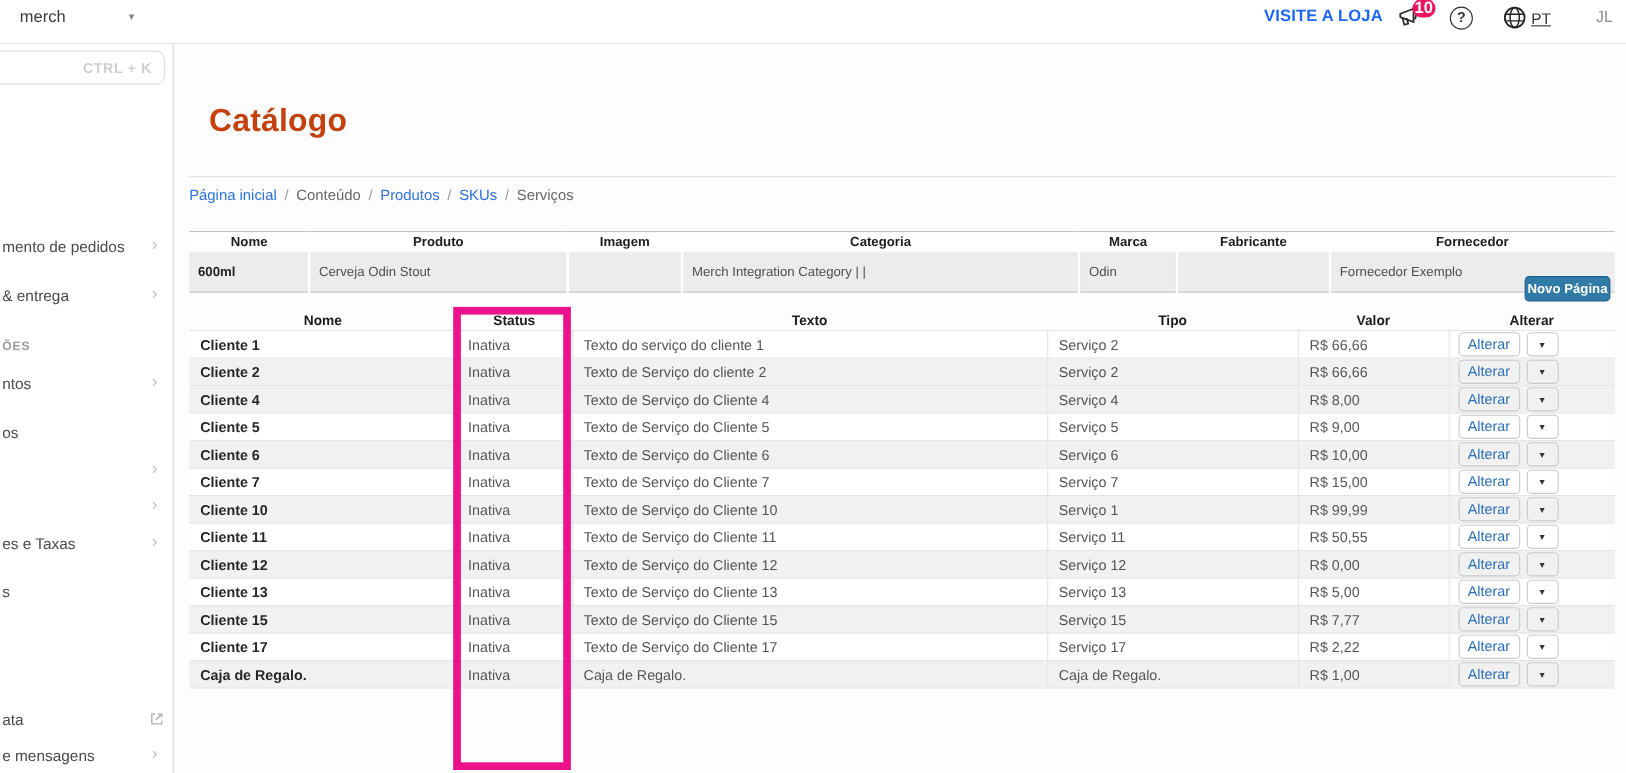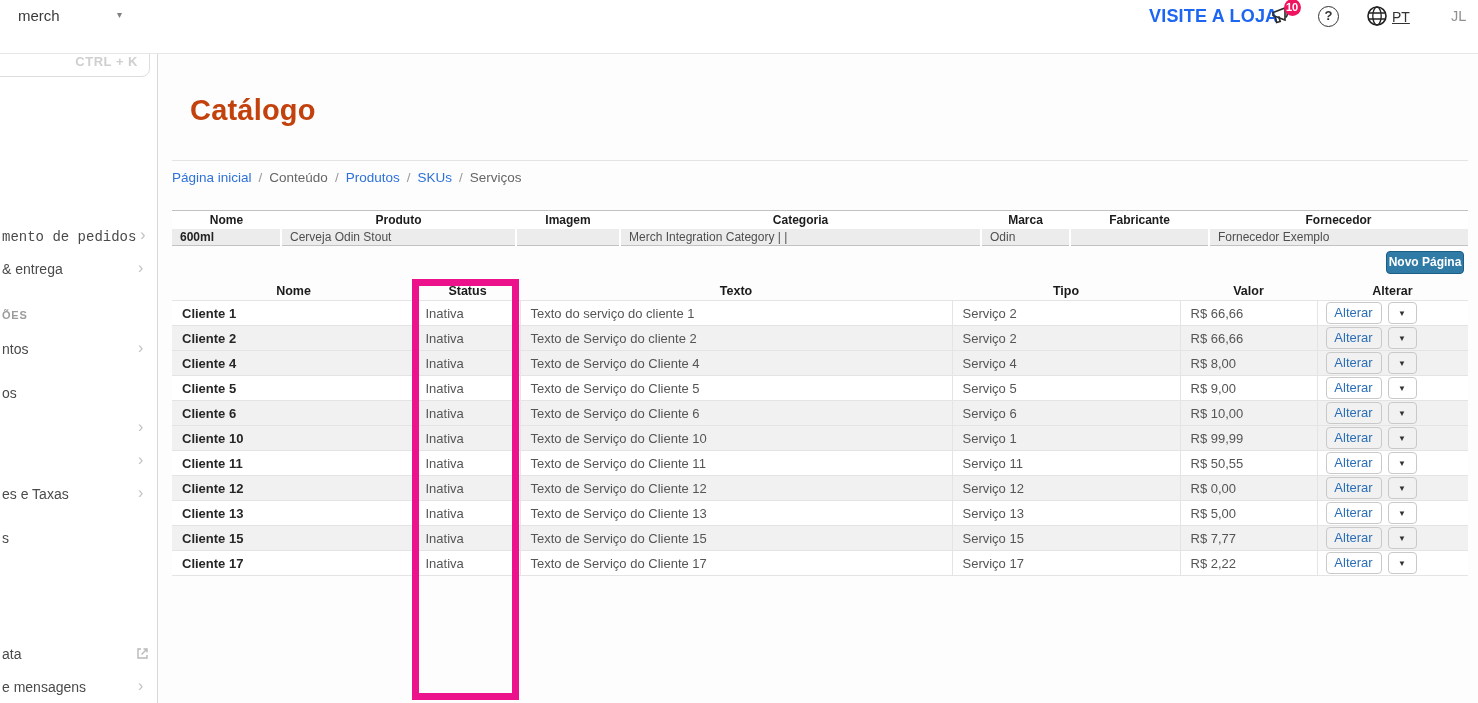--- a/index.html
+++ b/index.html
@@ -1,30 +1,30 @@
 <!DOCTYPE html>
 <html><head>
 <meta charset="utf-8">
 <style>
   * { margin:0; padding:0; box-sizing:border-box; }
   html,body { width:1478px; height:703px; overflow:hidden; background:#fff;
               font-family:"Liberation Sans", sans-serif; }
 
   
-  .topbar { position:absolute; left:0; top:0; width:1478px; height:54px;
+  .topbar { position:absolute; left:0; top:0; width:1478px; height:40px;
             background:#fff; border-bottom:1px solid #e7e7e7; z-index:5; }
   .store-name { position:absolute; left:18px; top:7px; font-size:15px; color:#3a3a3a; }
   .store-caret { position:absolute; left:117px; top:9px; font-size:10px; color:#808080; }
-  .visit-link { position:absolute; left:1149px; top:6px; font-size:18px; font-weight:700;
+  .visit-link { position:absolute; left:1149px; top:6px; font-size:15px; font-weight:700;
                 color:#1d66f2; letter-spacing:.2px; cursor:pointer; }
   .icon-btn { position:absolute; top:4px; width:26px; height:26px; }
   .megaphone { left:1270px; }
   .badge { position:absolute; left:1284px; top:-1px; min-width:17px; height:17px;
-           background:#ef1360; border-radius:9px; color:#fff; font-size:11px; font-weight:700;
-           text-align:left; line-height:17px; z-index:6; padding:0 2px; }
+           background:#ef1360; border-radius:9px; color:#fff; font-size:15px; font-weight:700;
+           text-align:center; line-height:17px; z-index:6; padding:0 2px; }
   .help-circle { left:1318px; top:6px; width:21px; height:21px; border:1.6px solid #333;
                  border-radius:50%; text-align:center; line-height:18px; font-size:13px;
                  font-weight:700; color:#333; }
   .globe { left:1366px; top:5px; }
   .lang { position:absolute; left:1392px; top:9px; font-size:14px; color:#333;text-decoration:underline; }
   .user-initials { position:absolute; left:1451px; top:8px; font-size:14.5px; color:#8f8f8f; }
 
   
   .sidebar { position:absolute; left:0; top:38px; width:158px; height:665px; background:#fff; }
   .side-divider { position:absolute; left:157px; top:38px; width:1px; height:665px; background:#d8d8d8; }
@@ -49,21 +49,21 @@
                 padding-top:9px; font-size:13.5px; color:#666; }
   .crumb { margin-right:7px;margin-top:18px; }
   .crumb.link { color:#2e71d9; cursor:pointer; }
   .crumb-sep { margin-right:7px; color:#999; }
 
   
   .sku-table { position:absolute; left:172px; top:210px; width:1296px; border-collapse:collapse;
                table-layout:fixed; border-top:1px solid #c2c2c2; border-bottom:1px solid #c2c2c2; }
   .sku-table th { font-size:12px; font-weight:700; color:#1c1c1c; text-align:center;
                   padding:2px 0 2px 0; height:16px; background:#fff; }
-  .sku-table td { background:#ececec; font-size:12px; color:#4f4f4f; padding:1px 8px;
+  .sku-table td { background:#ececec; font-size:12px; color:#4f4f4f; padding:11px 8px;
                   height:15px; border-left:2px solid #fff; overflow:hidden; white-space:nowrap; }
   .sku-table td:first-child { border-left:none; font-weight:700; color:#222; }
 
   
   .btn-new { position:absolute; left:1386px; top:251px; width:78px; height:23px;
              background:#2f7ba6; border:1px solid #1c5f86; border-radius:4px; color:#fff;
              font-size:12px; font-weight:700; text-align:center; line-height:21px; cursor:pointer; }
 
   
   .svc-table { position:absolute; left:172px; top:282px; width:1296px; border-collapse:collapse;
@@ -116,21 +116,21 @@
   <span class="lang">PT</span>
   <span class="user-initials">JL</span>
 </div>
 
 <div class="main-bg"></div>
 <div class="sidebar" id="sidebar">
   <div class="search-box">
     <span class="search-shortcut">CTRL + K</span>
   </div>
   <div id="sidebar-items">
-      <div class="side-item" style="top: 190px; font-family: Liberation Mono, monospace;">
+      <div class="side-item" style="top: 177px;">
         <span class="side-label">mento de pedidos</span>
         <span class="side-chevron">›</span>
       </div>
       <div class="side-item" style="top: 222px;">
         <span class="side-label">&amp; entrega</span>
         <span class="side-chevron">›</span>
       </div>
       <div class="side-header" style="top: 271px;">
         <span class="side-label">ÕES</span>
       </div>
@@ -265,20 +265,28 @@
         <td class="cell-actions"><span class="btn-alterar">Alterar</span><span class="btn-caret">▼</span></td>
       </tr>
       <tr class="alt">
         <td>Cliente 6</td>
         <td>Inativa</td>
         <td>Texto de Serviço do Cliente 6</td>
         <td>Serviço 6</td>
         <td>R$ 10,00</td>
         <td class="cell-actions"><span class="btn-alterar">Alterar</span><span class="btn-caret">▼</span></td>
       </tr>
+      <tr>
+        <td>Cliente 7</td>
+        <td>Inativa</td>
+        <td>Texto de Serviço do Cliente 7</td>
+        <td>Serviço 7</td>
+        <td>R$ 15,00</td>
+        <td class="cell-actions"><span class="btn-alterar">Alterar</span><span class="btn-caret">▼</span></td>
+      </tr>
       <tr class="alt">
         <td>Cliente 10</td>
         <td>Inativa</td>
         <td>Texto de Serviço do Cliente 10</td>
         <td>Serviço 1</td>
         <td>R$ 99,99</td>
         <td class="cell-actions"><span class="btn-alterar">Alterar</span><span class="btn-caret">▼</span></td>
       </tr>
       <tr>
         <td>Cliente 11</td>
@@ -313,16 +321,24 @@
         <td class="cell-actions"><span class="btn-alterar">Alterar</span><span class="btn-caret">▼</span></td>
       </tr>
       <tr>
         <td>Cliente 17</td>
         <td>Inativa</td>
         <td>Texto de Serviço do Cliente 17</td>
         <td>Serviço 17</td>
         <td>R$ 2,22</td>
         <td class="cell-actions"><span class="btn-alterar">Alterar</span><span class="btn-caret">▼</span></td>
       </tr>
+      <tr class="alt">
+        <td>Caja de Regalo.</td>
+        <td>Inativa</td>
+        <td>Caja de Regalo.</td>
+        <td>Caja de Regalo.</td>
+        <td>R$ 1,00</td>
+        <td class="cell-actions"><span class="btn-alterar">Alterar</span><span class="btn-caret">▼</span></td>
+      </tr>
     </tbody>
   </table>
 
 <div class="highlight-box" id="highlight-box" style="border-color: rgb(236, 18, 140);"></div>
 
 </body></html>

